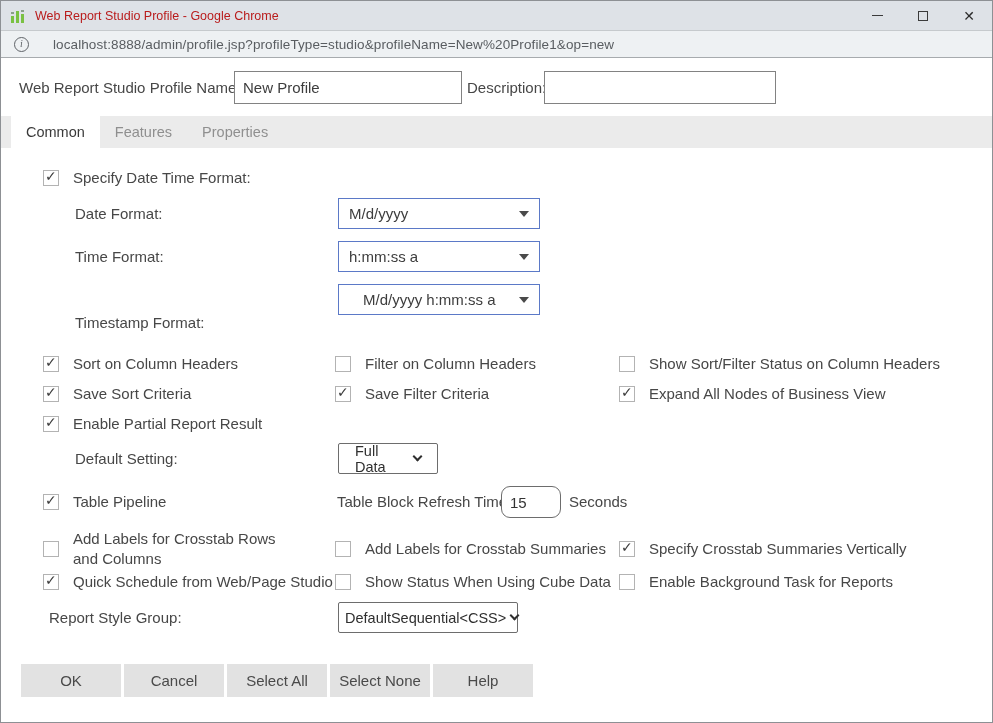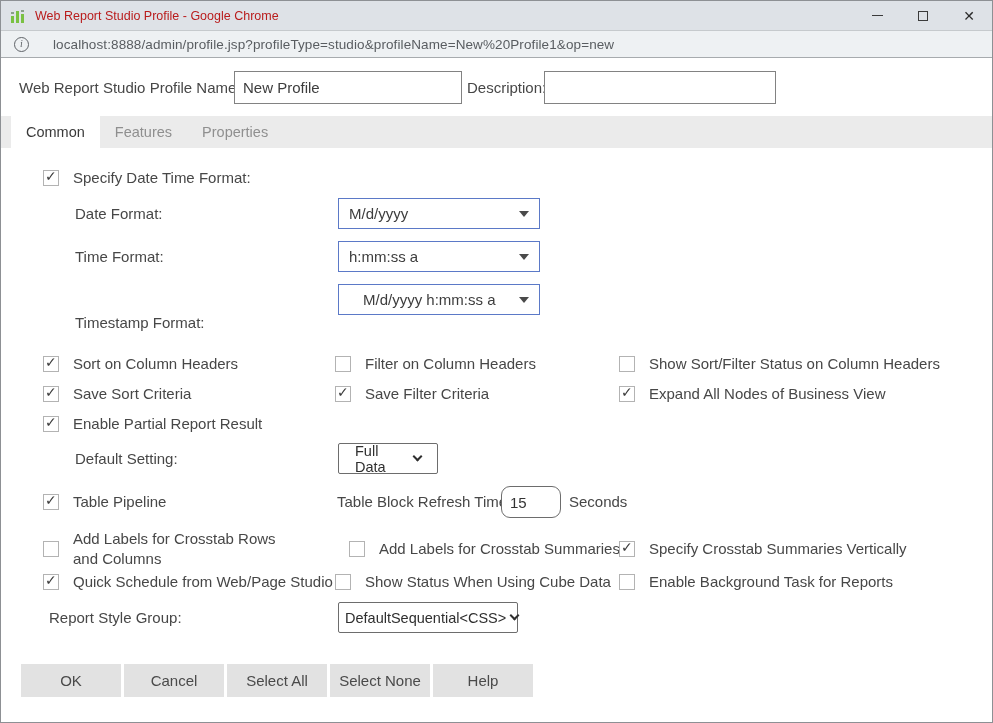--- a/index.html
+++ b/index.html
@@ -220,21 +220,21 @@
       <span class="cb-label">Table Pipeline</span>
     </div>
     <span class="abs lbl lh32" style="left:336px; top:427px;">Table Block Refresh Time:</span>
     <input class="num-input" value="15" style="">
     <span class="abs lbl lh32" style="left:568px; top:427px;">Seconds</span>
 
     <div class="cb-item" style="left:42px; top:470px; height:40px;">
       <span class="cb"></span>
       <span class="cb-label wrap2">Add Labels for Crosstab Rows and Columns</span>
     </div>
-    <div class="cb-item" style="left:348px; top:480px; height:20px;">
+    <div class="cb-item" style="left:334px; top:480px; height:20px;">
       <span class="cb"></span>
       <span class="cb-label">Add Labels for Crosstab Summaries</span>
     </div>
     <div class="cb-item" style="left:618px; top:480px; height:20px;">
       <span class="cb checked"></span>
       <span class="cb-label">Specify Crosstab Summaries Vertically</span>
     </div>
 
     <div class="cb-item" style="left:42px; top:513px; height:20px;">
       <span class="cb checked"></span>

